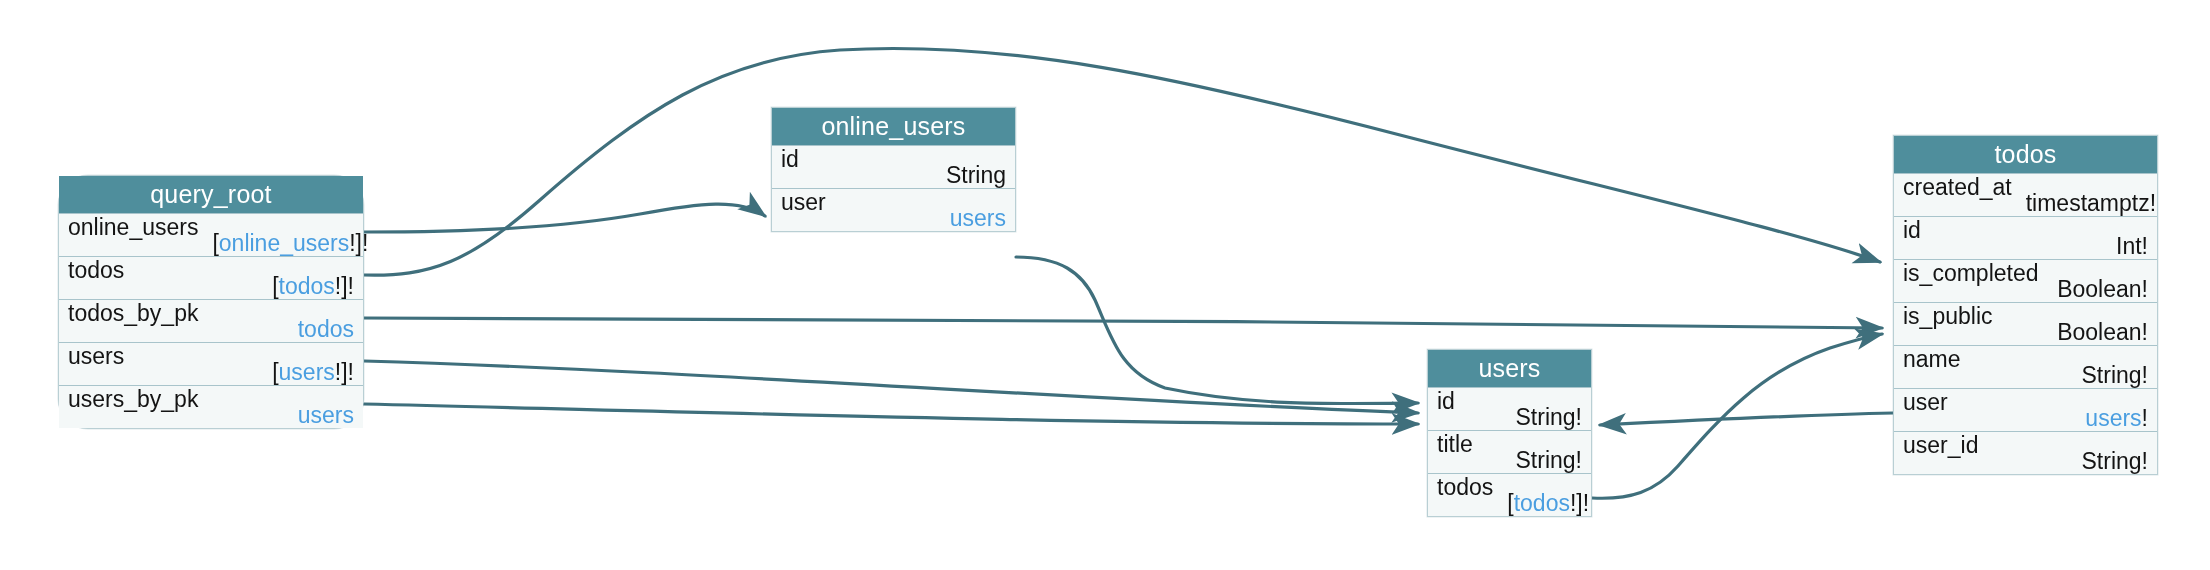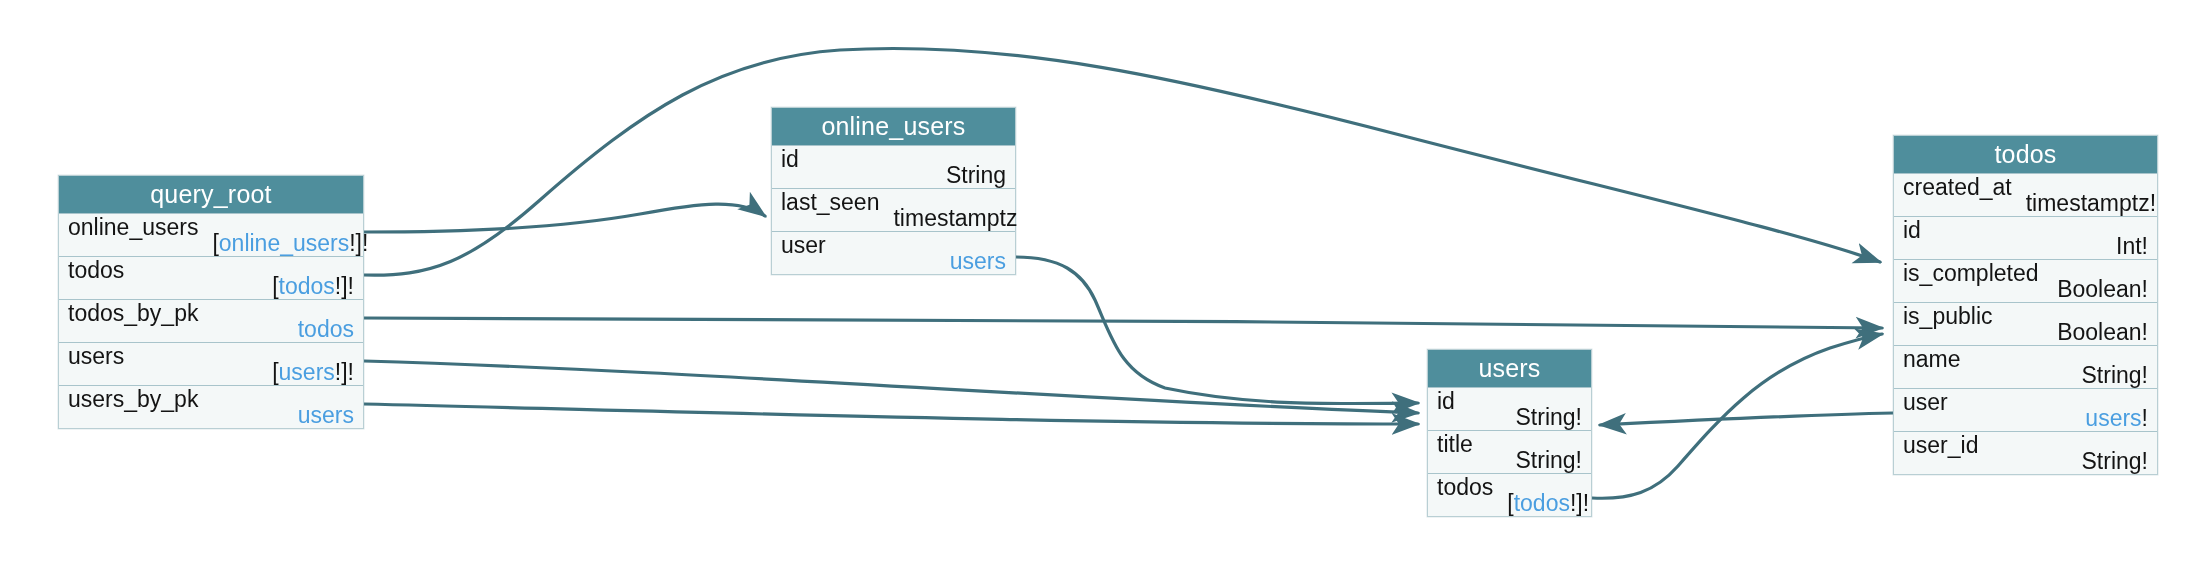--- a/index.html
+++ b/index.html
@@ -67,21 +67,21 @@
     margin-right: 14px;
   }
   .gql-field-type {
     color: #141414;
     margin-top: 16px;
   }
   .gql-field-type .ref {
     color: #4a9ee0;
   }
   
-  #type-query_root   { left: 58px;   top: 175px; width: 306px; }
+  #type-query_root   { left: 58px;   top: 175px; width: 306px; border-radius: 30px; }
   #type-online_users { left: 771px;  top: 107px; width: 245px; }
   #type-users        { left: 1427px; top: 349px; width: 165px; }
   #type-todos        { left: 1893px; top: 135px; width: 265px; }
 </style>
 </head>
 <body>
 
 <div id="canvas">
 
   <svg id="edges" viewBox="0 0 2210 570" xmlns="http://www.w3.org/2000/svg">
@@ -140,24 +140,20 @@
   </div>
 
   <div class="gql-type" id="type-online_users">
     <div class="gql-type-header">online_users</div>
 
     <div class="gql-field">
       <span class="gql-field-name">id</span>
       <span class="gql-field-type"><span></span><span class="ref"></span><span>String</span></span>
     </div>
     <div class="gql-field">
-      <span class="gql-field-name">last_seen</span>
-      <span class="gql-field-type"><span></span><span class="ref"></span><span>timestamptz</span></span>
-    </div>
-    <div class="gql-field">
       <span class="gql-field-name">user</span>
       <span class="gql-field-type"><span></span><span class="ref">users</span><span></span></span>
     </div>
   </div>
 
   <div class="gql-type" id="type-users">
     <div class="gql-type-header">users</div>
 
     <div class="gql-field">
       <span class="gql-field-name">id</span>

